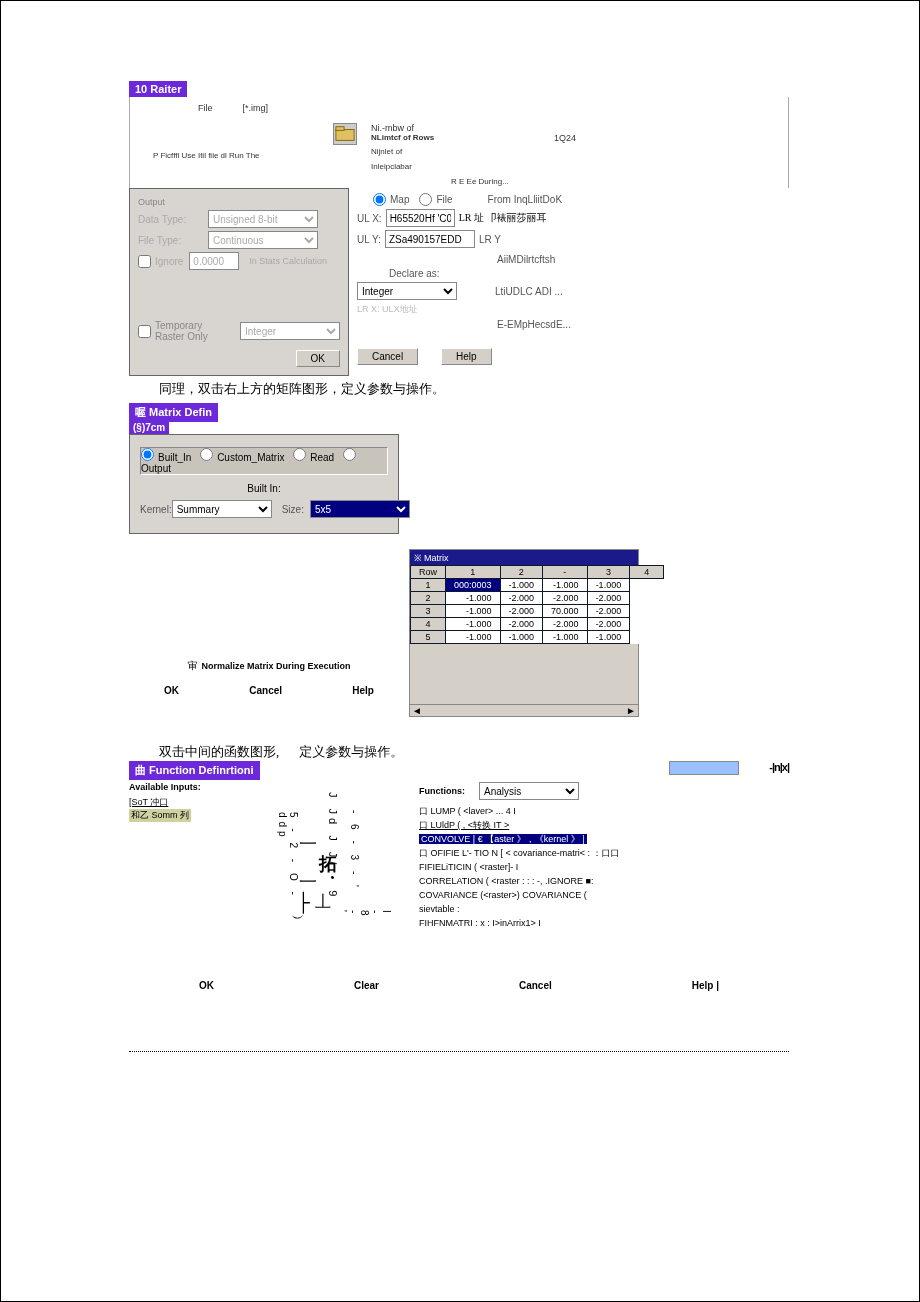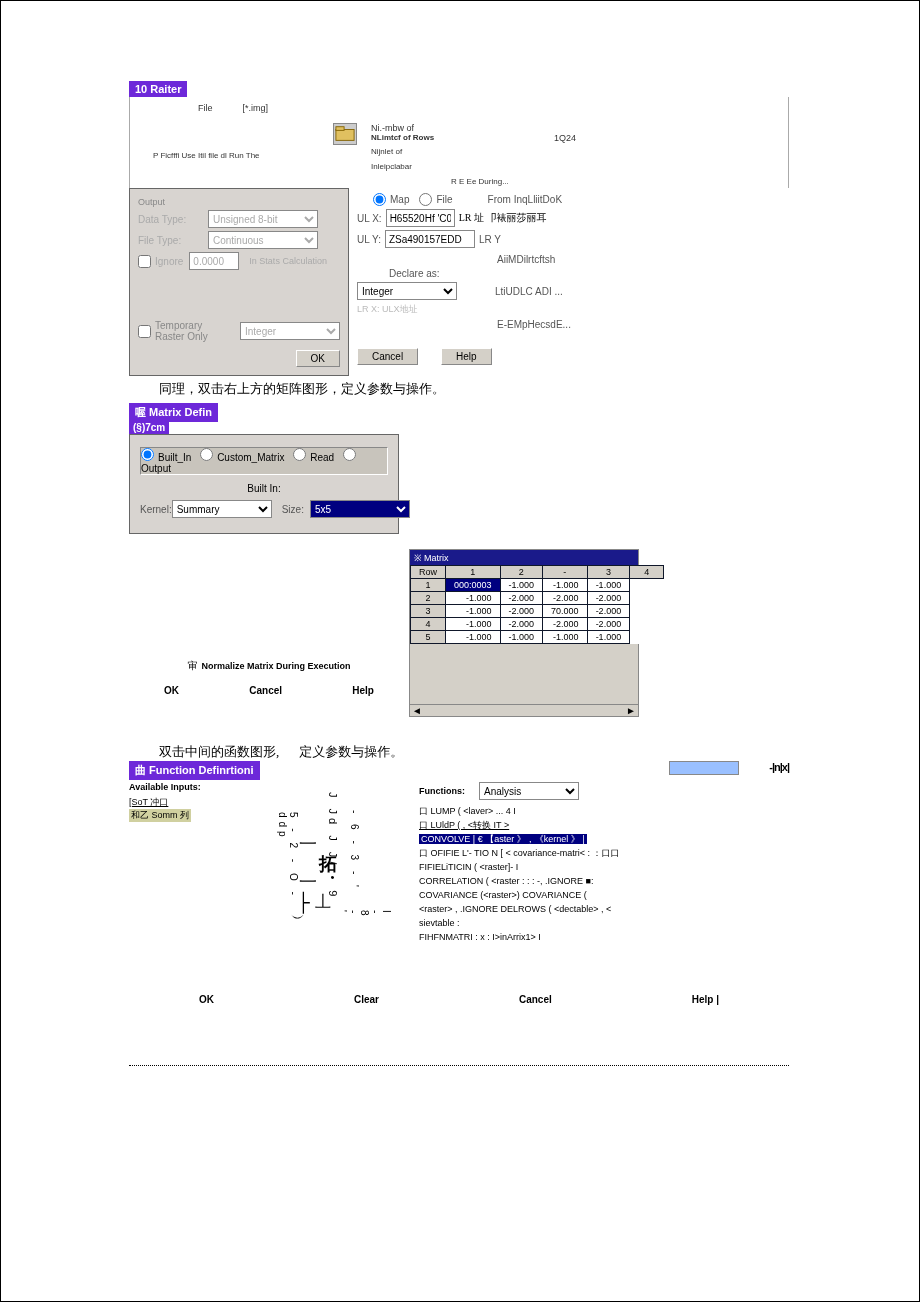--- a/index.html
+++ b/index.html
@@ -267,21 +267,20 @@
           <select class="sel" style="width:90px"><option>Analysis</option></select>
         </div>
         <div class="func-list">
           <div>口 LUMP ( &lt;laver&gt; ... 4 I</div>
           <div style="text-decoration:underline">口 LUldP ( , &lt;转换 IT &gt;</div>
           <div><span class="sel-fn">CONVOLVE | €  【aster 》，《kernel 》 |</span></div>
           <div>口 OFIFIE L'- TIO N [ &lt; covariance-matri&lt; : ：口口</div>
           <div>FIFIELiTICIN ( &lt;raster]- I</div>
           <div>CORRELATION ( &lt;raster : : : -, .IGNORE ■:</div>
           <div>COVARIANCE (&lt;raster&gt;) COVARIANCE (</div>
-          <div>&lt;raster&gt; , .IGNORE DELROWS ( &lt;dectable&gt; , &lt;</div>
           <div>sievtable :</div>
           <div>FIHFNMATRI : x : I&gt;inArrix1&gt; I</div>
         </div>
       </div>
     </div>
 
 
     <div style="display:flex;justify-content:space-around;margin-top:50px;font-size:10px;font-weight:bold">
       <span>OK</span>
       <span>Clear</span>

